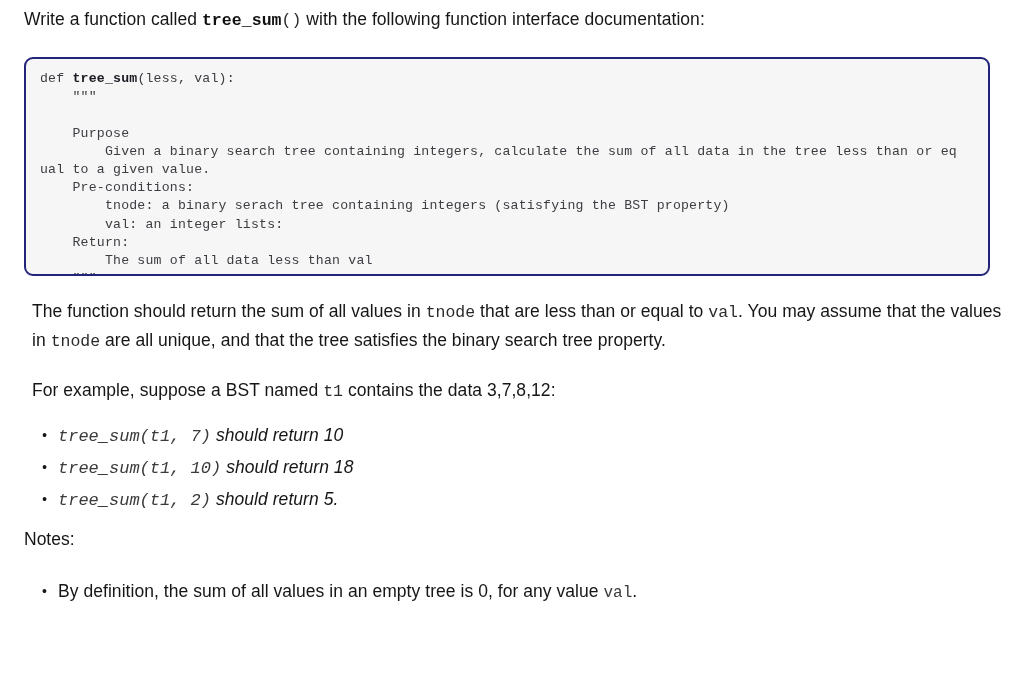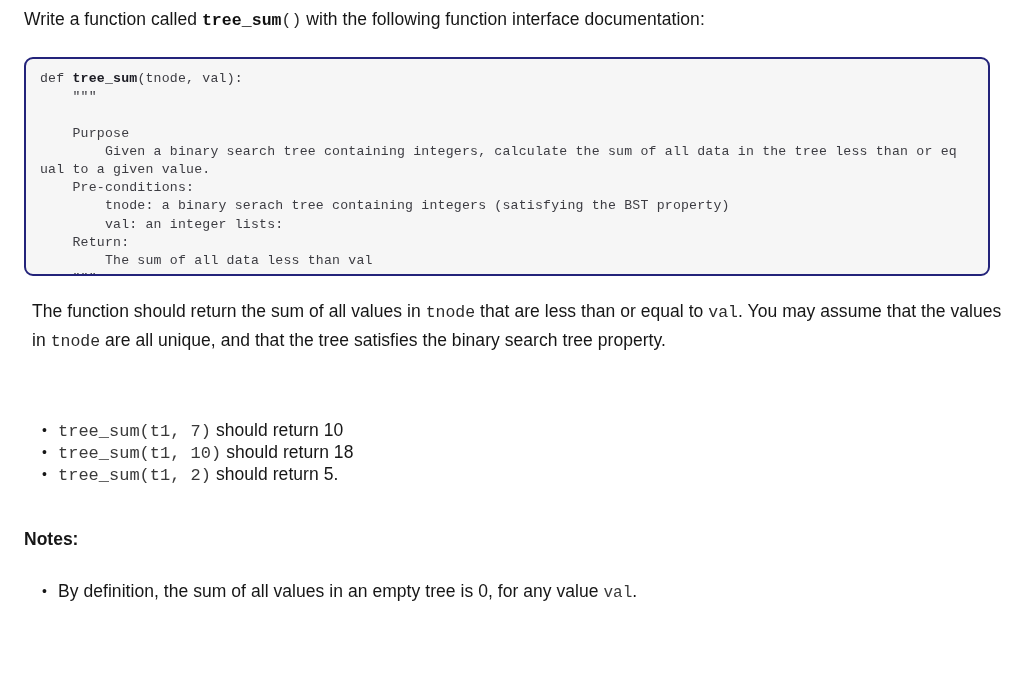--- a/index.html
+++ b/index.html
@@ -108,21 +108,22 @@
     position: absolute;
     left: -16px;
     top: 0;
     font-size: 14px;
     color: #161616;
     line-height: inherit;
   }
 
   #example-list { top: 420px; }
   #example-list li {
-    line-height: 20px;
+    line-height: 31px;
+    font-style: italic;
   }
   #example-list .mono {
     font-size: 17px;
     color: #3a3a3a;
   }
 
   #notes-list { top: 573px; }
   #notes-list li {
     line-height: 37px;
   }
@@ -130,52 +131,55 @@
     font-size: 16px;
     color: #3a3a3a;
   }
 
   
   .notes-head {
     position: absolute;
     left: 24px;
     top: 529px;
     font-size: 17.5px;
-    font-weight: bold;
+    font-weight: normal;
     color: #161616;
   }
 </style>
 </head>
 <body>
 
 <div class="page">
 
   <div class="intro">
     <span>Write a function called </span><span class="mono-b">tree_sum</span><span class="mono">()</span><span> with the following function interface documentation:</span>
   </div>
 
   <div class="codebox">
-    <pre><span>def </span><b>tree_sum</b><span>(tnode, val):</span>
+    <pre><span>def </span><b>tree_sum</b><span>(less, val):</span>
 <span>    """
 
     Purpose
         Given a binary search tree containing integers, calculate the sum of all data in the tree less than or eq
 ual to a given value.
     Pre-conditions:
         tnode: a binary serach tree containing integers (satisfying the BST property)
         val: an integer lists:
     Return:
         The sum of all data less than val
     """</span></pre>
   </div>
 
   <div class="para" id="para-desc">
     <span>The function should return the sum of all values in </span><span class="mono">tnode</span><span> that are less than or equal to </span><span class="mono">val</span><span>.  You may assume that the values in </span><span class="mono">tnode</span><span> are all unique, and that the tree satisfies the binary search tree property.</span>
   </div>
 
+  <div class="para" id="para-example">
+    <span>For example, suppose a BST named </span><span class="mono">t1</span><span> contains the data 3,7,8,12:</span>
+  </div>
 
   <ul class="bullets" id="example-list">
     <li>
       <span class="mono">tree_sum(t1, 7)</span><span> should return 10</span>
     </li>
     <li>
       <span class="mono">tree_sum(t1, 10)</span><span> should return 18</span>
     </li>
     <li>
       <span class="mono">tree_sum(t1, 2)</span><span> should return 5.</span>

